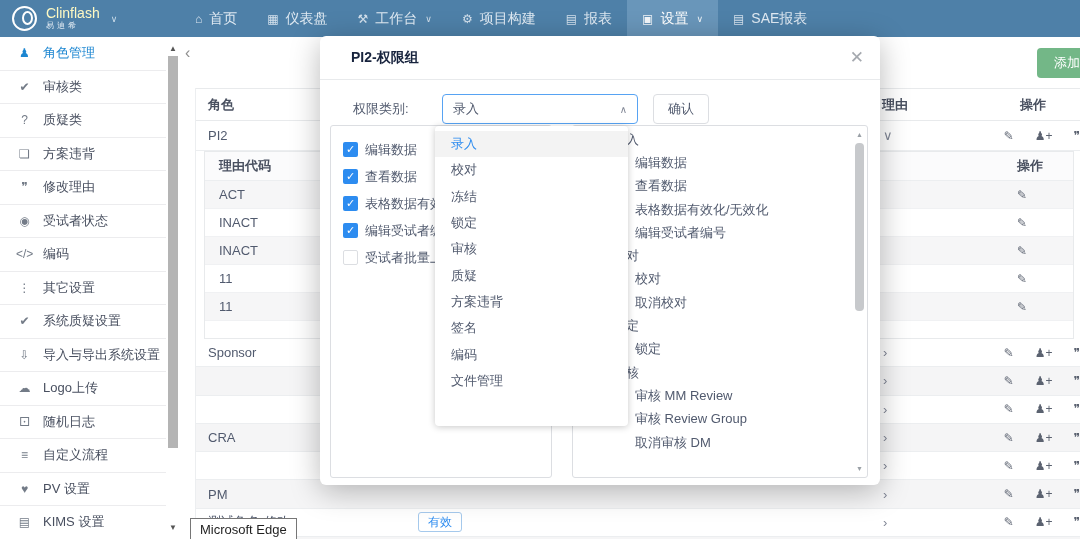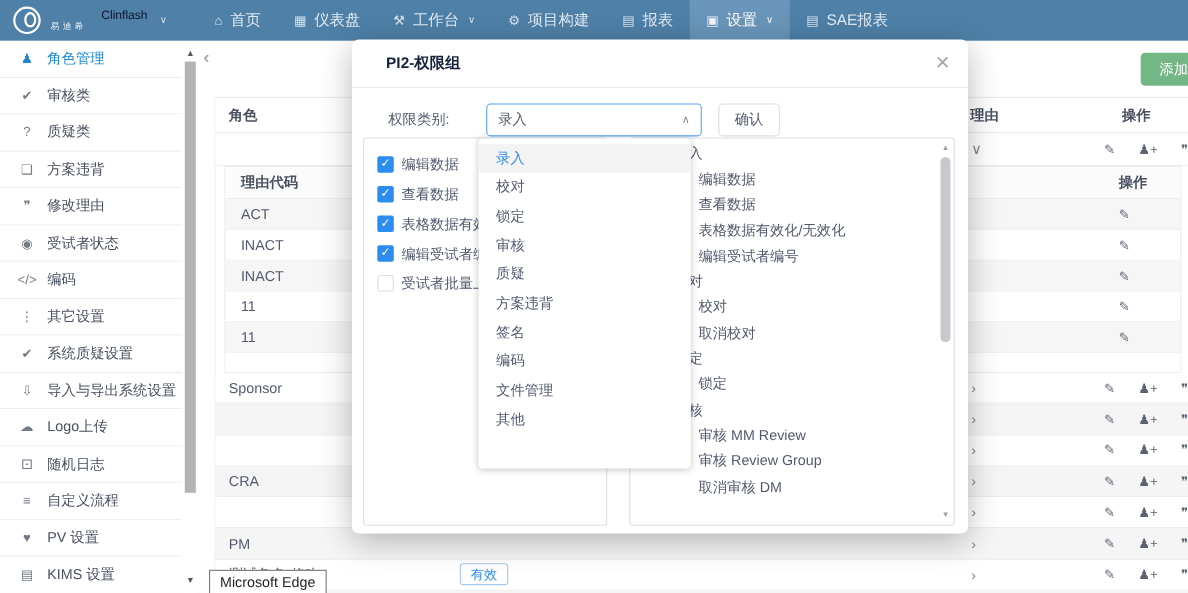--- a/index.html
+++ b/index.html
@@ -5,21 +5,21 @@
   html,body{margin:0;padding:0;background:#e9e9e9;}
   .app{position:relative;width:1080px;height:539px;overflow:hidden;background:#fff;
        font-family:"Liberation Sans","DejaVu Sans",sans-serif;-webkit-font-smoothing:antialiased;}
 
   
   .navbar{position:absolute;top:0;left:0;right:0;height:37px;background:#4e80a8;display:flex;align-items:center;color:#dfe9f2;z-index:5;}
   .brand{display:flex;align-items:center;gap:9px;padding:0 18px 0 12px;min-width:150px;cursor:pointer;}
   .logo{width:25px;height:25px;border:2px solid #fff;border-radius:50%;box-sizing:border-box;position:relative;flex:0 0 auto;}
   .logo::after{content:"";position:absolute;left:8px;top:3px;width:11px;height:14px;border:2px solid #fff;border-radius:50%;box-sizing:border-box;}
   .brand-text{display:flex;flex-direction:column;line-height:1.1;}
-  .brand-name{font-size:11px;color:#0f172a;margin-left:46px;}
+  .brand-name{font-size:14px;color:#fef9c3;}
   .brand-sub{font-size:8px;letter-spacing:3px;color:#e6eef5;}
   .brand-caret{font-size:9px;color:#cfdfec;margin-left:2px;}
   .nav-item{height:37px;display:flex;align-items:center;gap:7px;padding:0 15px;font-size:14px;cursor:pointer;white-space:nowrap;}
   .nav-item.active{background:#6996ba;color:#fff;}
   .nav-ic{font-size:12px;opacity:.92;}
   .nav-caret{font-size:9px;margin-left:1px;opacity:.9;}
 
   
   .sidebar{position:absolute;top:37px;left:0;width:166px;bottom:0;background:#fff;overflow:hidden;}
   .side-item{height:32.5px;display:flex;align-items:center;gap:10px;padding-left:16px;border-bottom:1px solid #ececee;color:#495060;font-size:13px;cursor:pointer;background:#fff;}
@@ -247,20 +247,21 @@
   <div class="collapse-btn ic">‹</div>
 
   <div class="grid">
     <div class="g-header">
       <div class="h-name">角色</div>
       <div class="h-reason">理由</div>
       <div class="h-ops">操作</div>
     </div>
 
     <div class="g-row first">
+      <div class="c-name">PI2</div>
       <div class="c-status"></div>
       <div class="c-reason"></div>
       <div class="c-chev ic">∨</div>
       <div class="c-ops">
         <span class="ic">✎</span>
         <span class="ic">♟+</span>
         <span class="ic">❞</span>
       </div>
     </div>
 
@@ -467,33 +468,33 @@
         <div class="ps-down ic">▼</div>
       </div>
     </div>
   </div>
 
   <div class="dropdown" id="dd-panel">
   <div class="dd-item selected">录入</div>
 
   <div class="dd-item">校对</div>
 
+  <div class="dd-item">冻结</div>
 
   <div class="dd-item">锁定</div>
 
   <div class="dd-item">审核</div>
 
   <div class="dd-item">质疑</div>
 
   <div class="dd-item">方案违背</div>
 
   <div class="dd-item">签名</div>
 
   <div class="dd-item">编码</div>
 
   <div class="dd-item">文件管理</div>
 
-  <div class="dd-item">其他</div>
 </div>
 
   <div class="tooltip">Microsoft Edge</div>
 
 </div>
 
 </body></html>

